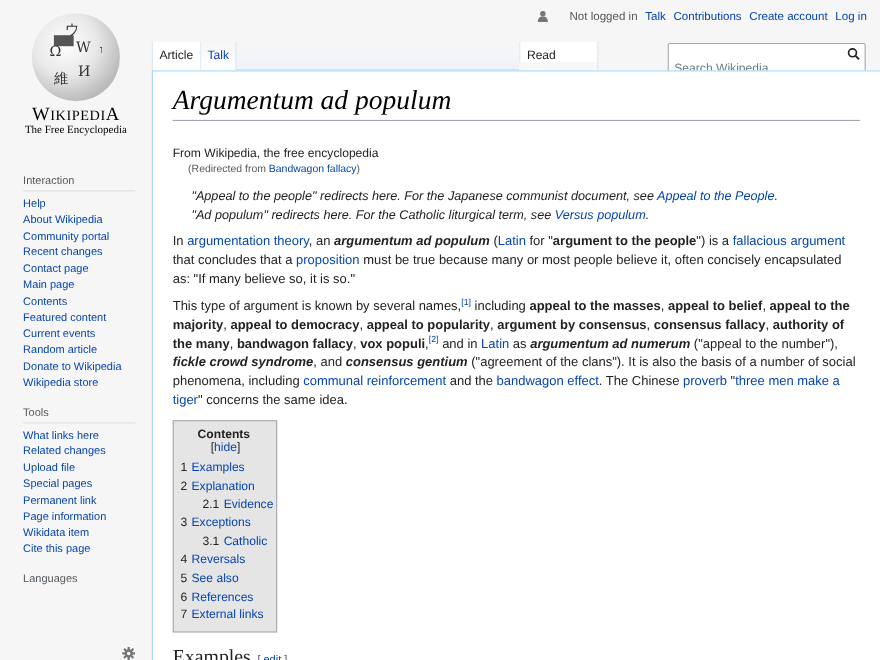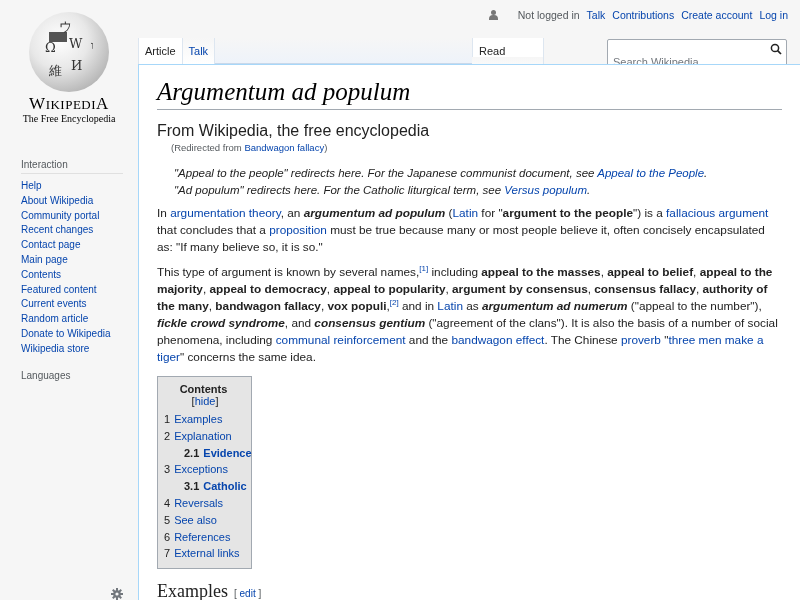--- a/index.html
+++ b/index.html
@@ -73,38 +73,38 @@
   .content {
     position: absolute; left: 138px; top: 64px; width: 662px; height: 536px;
     background: #fff; border-left: 1px solid #a7d7f9; border-top: 1px solid #a7d7f9;
     padding: 12px 18px 0 18px;
   }
   h1 {
     font-family: "Liberation Serif", serif; font-style: italic; font-weight: normal;
     font-size: 25px; margin: 0; padding-bottom: 2px; border-bottom: 1px solid #a2a9b1; color: #000;
     line-height: 30px;
   }
-  .siteSub { font-size: 16px; margin-top: 12px; }
+  .siteSub { font-size: 11px; margin-top: 24px; }
   .contentSub { font-size: 9.5px; color: #54595d; margin-left: 14px; margin-top: 2px; }
   .hatnote { font-size: 11.5px; font-style: italic; margin-left: 17px; line-height: 17px; }
   .hatnotes { margin-top: 12px; }
   p { font-size: 11.8px; line-height: 17px; margin: 6px 0 0 0; }
   p b { color: #222; }
   sup { font-size: 8px; line-height: 0; }
 
   .toc {
     display: inline-block; border: 1px solid #a2a9b1; background: #e5e5e5;
     padding: 6px 8px 6px 6px; margin-top: 10px; font-size: 11px;
     width: 95px;
   }
   .toc-title { text-align: center; font-weight: bold; font-size: 11px; margin-bottom: 4px; }
   .toc-title .hide { font-weight: normal; }
   .toc-item { line-height: 16.8px; white-space: nowrap; }
   .toc-item .num { color: #222; margin-right: 4px; }
-  .toc-item.lvl2 { padding-left: 20px; font-weight: bold; }
+  .toc-item.lvl2 { padding-left: 20px; }
 
   h2 {
     font-family: "Liberation Serif", serif; font-weight: normal; font-size: 18px;
     margin: 10px 0 0 0; border-bottom: 1px solid #a2a9b1; padding-bottom: 2px; line-height: 24px;
   }
   .editsection { font-family: Liberation Sans, sans-serif; font-size: 10px; color: #54595d; margin-left: 6px; }
 
   
   .sidebar { position: absolute; left: 21px; top: 146px; width: 110px; }
   .nav-item { font-size: 10px; line-height: 14.8px; display: block; white-space: nowrap; }
@@ -170,20 +170,31 @@
     <a class="nav-item">Contact page</a>
   </div>
   <div>
     <a class="nav-item">Main page</a>
     <a class="nav-item">Contents</a>
     <a class="nav-item">Featured content</a>
     <a class="nav-item">Current events</a>
     <a class="nav-item">Random article</a>
     <a class="nav-item">Donate to Wikipedia</a>
     <a class="nav-item">Wikipedia store</a>
+  </div>
+  <div>
+    <div class="portal-heading">Tools</div>
+    <a class="nav-item">What links here</a>
+    <a class="nav-item">Related changes</a>
+    <a class="nav-item">Upload file</a>
+    <a class="nav-item">Special pages</a>
+    <a class="nav-item">Permanent link</a>
+    <a class="nav-item">Page information</a>
+    <a class="nav-item">Wikidata item</a>
+    <a class="nav-item">Cite this page</a>
   </div>
   <div>
     <div class="portal-heading" style="border-bottom:none;">Languages</div>
   </div>
 </div>
 <svg class="gear-icon" viewBox="0 0 12 12">
   <g fill="#72777d">
     <circle cx="6" cy="6" r="3.8"></circle>
     <rect x="5" y="0" width="2" height="12"></rect>
     <rect x="0" y="5" width="12" height="2"></rect>

